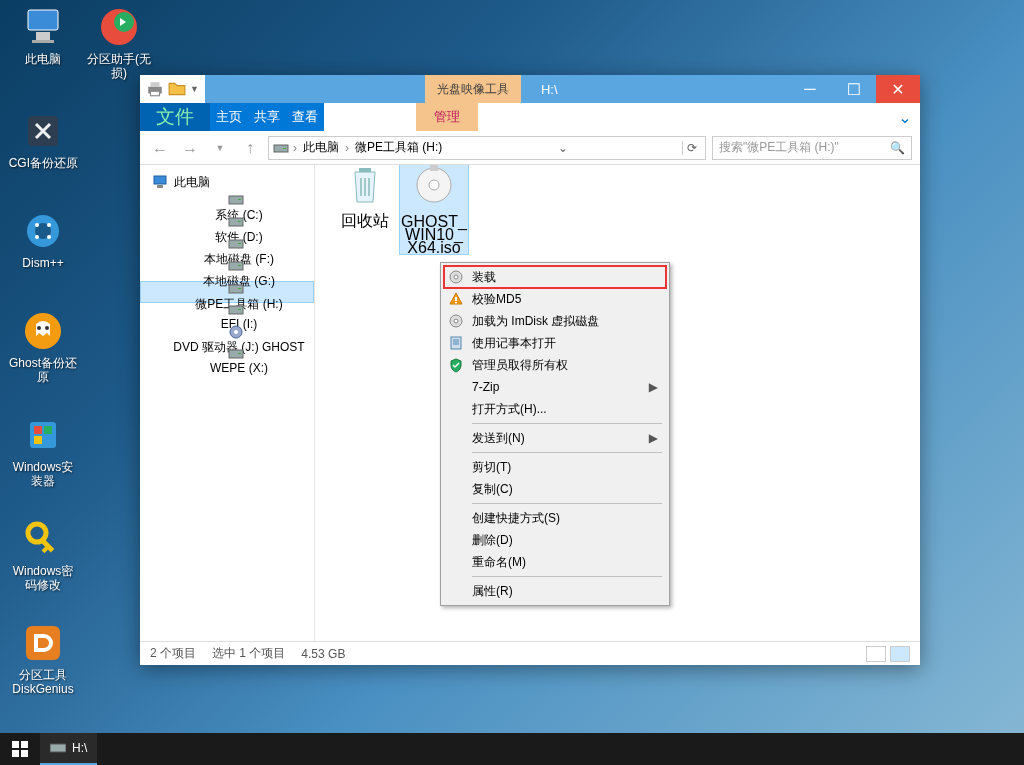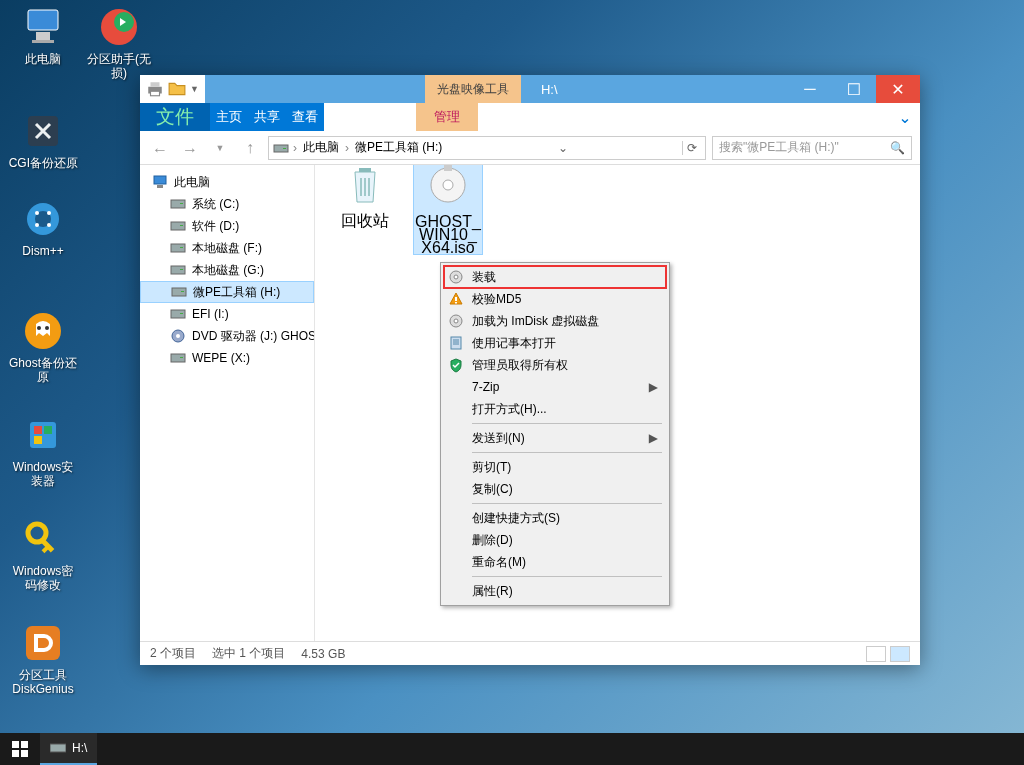--- a/index.html
+++ b/index.html
@@ -30,21 +30,21 @@
 .addr { flex: 1; height: 24px; border: 1px solid #ccc; display: flex; align-items: center; padding: 0 4px; font-size: 12px; gap: 4px; }
 .addr .crumb { padding: 0 2px; cursor: pointer; }
 .addr .sep { color: #888; }
 .addr .refresh { margin-left: auto; color: #666; cursor: pointer; padding: 0 4px; }
 .search { width: 200px; height: 24px; border: 1px solid #ccc; display: flex; align-items: center; padding: 0 6px; font-size: 12px; color: #999; }
 .search .sic { margin-left: auto; color: #666; }
 
 .body { flex: 1; display: flex; overflow: hidden; }
 .tree { width: 175px; border-right: 1px solid #e5e5e5; padding: 6px 0; font-size: 12px; overflow: hidden; }
 .tnode { display: flex; align-items: center; height: 22px; padding: 0 6px 0 12px; cursor: pointer; white-space: nowrap; }
-.tnode.child { padding-left: 30px; }
+.tnode.child { padding-left: 30px; flex-direction: column; }
 .tnode.sel { background: #cce8ff; border: 1px solid #99d1ff; height: 22px; }
 .tnode .tic { width: 16px; height: 14px; margin-right: 6px; flex-shrink: 0; }
 .content { flex: 1; position: relative; padding: 10px; }
 .grid-item { position: absolute; width: 70px; text-align: center; font-size: 16px; cursor: pointer; }
 .grid-item .fic { width: 48px; height: 48px; margin: 0 auto 4px; }
 .grid-item.sel { background: #cce8ff; border: 1px solid #99d1ff; }
 .grid-item .flbl { line-height: 13px; word-break: break-all; }
 
 .ctx { position: absolute; left: 440px; top: 262px; width: 230px; background: #f0f0f0; border: 1px solid #a0a0a0; box-shadow: 2px 2px 4px rgba(0,0,0,.3); font-size: 12px; padding: 3px; z-index: 50; }
 .ctx .row { display: flex; align-items: center; height: 22px; padding: 0 24px 0 4px; cursor: pointer; position: relative; }
@@ -85,21 +85,21 @@
       </svg>
       <div class="lbl">分区助手(无损)</div>
     </div>
     <div class="desk-icon" style="left: 8px; top: 110px; text-align: right;">
       <svg class="ic" viewBox="0 0 42 42">
         <rect x="6" y="6" width="30" height="30" fill="#2c3e50" rx="4"></rect>
         <path d="M14 14 l14 14 M28 14 l-14 14" stroke="#ecf0f1" stroke-width="3"></path>
       </svg>
       <div class="lbl">CGI备份还原</div>
     </div>
-    <div class="desk-icon" style="left: 8px; top: 198px;">
+    <div class="desk-icon" style="left: 8px; top: 210px;">
       <svg class="ic" viewBox="0 0 42 42">
         <circle cx="21" cy="21" r="16" fill="#3498db"></circle>
         <circle cx="21" cy="21" r="8" fill="#1a5a8a"></circle>
         <circle cx="15" cy="15" r="2" fill="#fff"></circle>
         <circle cx="27" cy="15" r="2" fill="#fff"></circle>
         <circle cx="15" cy="27" r="2" fill="#fff"></circle>
         <circle cx="27" cy="27" r="2" fill="#fff"></circle>
       </svg>
       <div class="lbl">Dism++</div>
     </div>
@@ -267,21 +267,21 @@
     </div>
     <div class="content" id="file-grid">
         <div class="grid-item" style="left: 15px; top: -3px;">
           <svg class="fic" viewBox="0 0 48 48">
             <path d="M14 10 h20 l-2 30 h-16 z" fill="#e8f4fb" stroke="#8bb"></path>
             <rect x="18" y="6" width="12" height="4" fill="#8bb"></rect>
             <path d="M20 16 v18 M24 16 v18 M28 16 v18" stroke="#8bb" stroke-width="1.5"></path>
           </svg>
           <div class="flbl">回收站</div>
         </div>
-        <div class="grid-item sel" style="left: 98px; top: -3px;">
+        <div class="grid-item sel" style="left: 84px; top: -3px;">
           <svg class="fic" viewBox="0 0 48 48">
             <circle cx="24" cy="22" r="17" fill="#f4f4f4" stroke="#aaa"></circle>
             <circle cx="24" cy="22" r="5" fill="#fff" stroke="#aaa"></circle>
             <rect x="20" y="2" width="8" height="6" fill="#ccc"></rect>
           </svg>
           <div class="flbl">GHOST_WIN10_X64.iso</div>
         </div>
       </div>
   </div>
 

